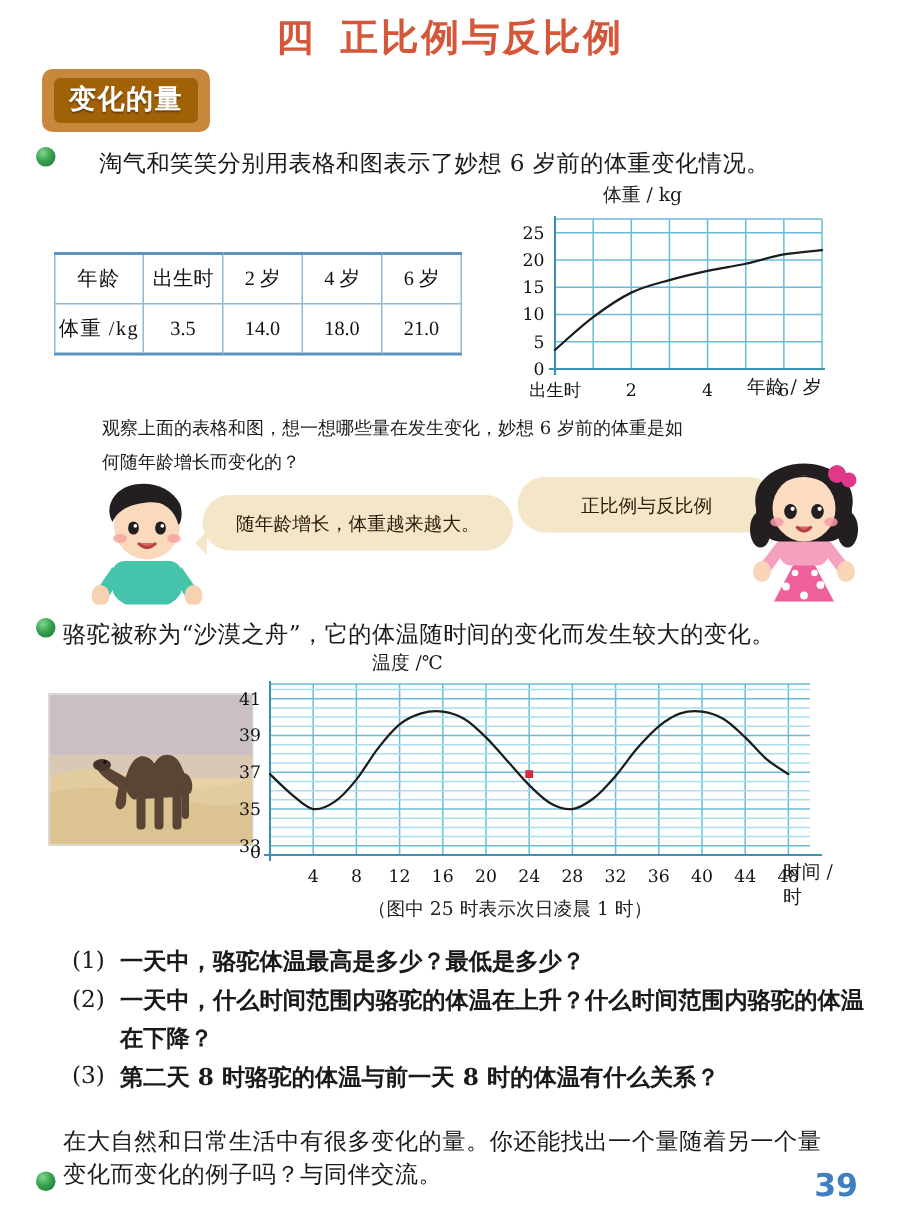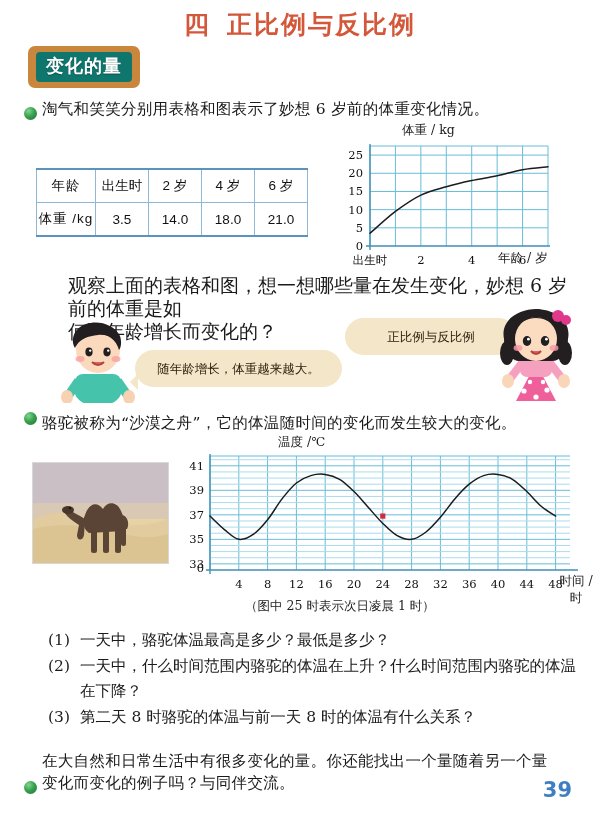--- a/index.html
+++ b/index.html
@@ -17,43 +17,43 @@
     font-family:"DejaVu Serif","Liberation Serif",serif;
   }
   .chapter-title .num{margin-right:16px;}
 
   .lesson-badge{
     position:absolute;top:46px;left:28px;
     padding:3px 5px;border:3px solid #c8873c;border-radius:7px;
     background:#c8873c;
   }
   .lesson-badge-inner{
-    background:#0f766e;border-radius:4px;padding:2px 10px 4px 10px;
+    background:#a16207;border-radius:4px;padding:2px 10px 4px 10px;
     color:#ffffff;font-size:18px;font-weight:bold;letter-spacing:1px;
     font-family:"DejaVu Serif","Liberation Serif",serif;
     text-shadow:0 1px 1px rgba(0,0,0,.35);
   }
 
   
   .bullet{
     display:inline-block;width:13px;height:13px;border-radius:50%;
     background:radial-gradient(circle at 35% 30%,#7fd68f 0%,#3aa14f 45%,#17722f 100%);
     margin-right:5px;vertical-align:-1px;flex:none;
   }
   .body-line{
     font-size:15.5px;line-height:22px;letter-spacing:.3px;
     font-family:"DejaVu Serif","Liberation Serif",serif;
   }
 
-  .q1{position:absolute;top:98px;left:24px;width:560px;display:flex;align-items:flex-end;}
+  .q1{position:absolute;top:98px;left:24px;width:560px;display:flex;align-items:flex-start;gap:24px;}
 
   
   .weight-table{
     position:absolute;top:168px;left:36px;border-collapse:collapse;
-    font-size:13.5px;font-family:Liberation Sans, sans-serif;
+    font-size:13.5px;font-family:Liberation Serif, serif;
   }
   .weight-table td{
     border:1px solid #8fb8d8;padding:5px 0;text-align:center;
     height:22px;color:#111;
   }
   .weight-table tr td:first-child{width:58px;letter-spacing:1px;}
   .weight-table td.c{width:52px;}
   .weight-table tr:first-child td{border-top:2px solid #5b93bd;}
   .weight-table tr:last-child td{border-bottom:2px solid #5b93bd;}
 
@@ -65,32 +65,32 @@
   }
   .chart1-xlabel{
     position:absolute;top:128px;left:168px;font-size:12.5px;
     font-family:"DejaVu Serif","Liberation Serif",serif;
   }
   .chart1-svg{position:absolute;top:18px;left:0;}
 
   
   .observe{
     position:absolute;top:274px;left:68px;width:500px;
-    font-size:19px;line-height:23px;
+    font-size:12px;line-height:23px;
     font-family:"DejaVu Serif","Liberation Serif",serif;
   }
 
   
   .bubble{
     position:absolute;background:#f4e6c8;border-radius:26px;
     font-size:12.5px;line-height:17px;color:#2a1a0a;
     padding:10px 16px;text-align:center;
     font-family:"DejaVu Serif","Liberation Serif",serif;
   }
-  .bubble.b1{top:350px;left:135px;width:175px;}
+  .bubble.b1{top:330px;left:135px;width:175px;}
   .bubble.b2{top:318px;left:345px;width:140px;}
   .bubble::after{
     content:"";position:absolute;width:0;height:0;
   }
   .bubble.b1::after{
     left:-13px;top:24px;border:8px solid transparent;border-right-color:#f4e6c8;
   }
   .bubble.b2::after{
     right:-13px;top:28px;border:8px solid transparent;border-left-color:#f4e6c8;
   }
@@ -99,42 +99,42 @@
   .kid-girl{top:305px;left:490px;width:92px;height:100px;}
 
   
   .q2{position:absolute;top:412px;left:24px;width:560px;display:flex;align-items:flex-start;}
 
   .camel-photo{
     position:absolute;top:462px;left:32px;width:135px;height:100px;
     border:1px solid #d8d8d8;overflow:hidden;
     background:linear-gradient(to bottom,#cfc3c8 0%,#d8cbc4 38%,#e8d2a6 55%,#decba0 100%);
   }
-  .chart2-wrap{position:absolute;top:434px;left:180px;width:420px;height:170px;text-align:center;}
+  .chart2-wrap{position:absolute;top:434px;left:150px;width:420px;height:170px;}
   .chart2-ylabel{
     position:absolute;top:0;left:98px;font-size:12.5px;
     font-family:"DejaVu Serif","Liberation Serif",serif;
   }
   .chart2-xlabel{
     position:absolute;top:139px;left:372px;font-size:12.5px;
     font-family:"DejaVu Serif","Liberation Serif",serif;
   }
   .chart2-svg{position:absolute;top:16px;left:0;}
   .chart2-note{
     position:absolute;top:598px;left:0;width:600px;text-align:center;
     font-size:12.5px;color:#222;padding-left:40px;
     font-family:"DejaVu Serif","Liberation Serif",serif;
   }
 
   
   .qlist{position:absolute;top:628px;left:48px;width:540px;}
   .qitem{display:flex;font-size:15.5px;line-height:25px;margin-bottom:1px;
     font-family:"DejaVu Serif","Liberation Serif",serif;}
   .qnum{width:32px;flex:none;}
-  .qtext{flex:1;}
+  .qtext{flex:1;font-weight:bold;}
 
   .q3{position:absolute;top:750px;left:24px;width:560px;display:flex;align-items:flex-end;}
   .q3 .body-line{width:530px;}
 
   .page-num{
     position:absolute;bottom:16px;right:28px;color:#3f7fc1;
     font-size:21px;font-weight:bold;
     font-family:"DejaVu Sans","Liberation Sans",sans-serif;
   }
 

